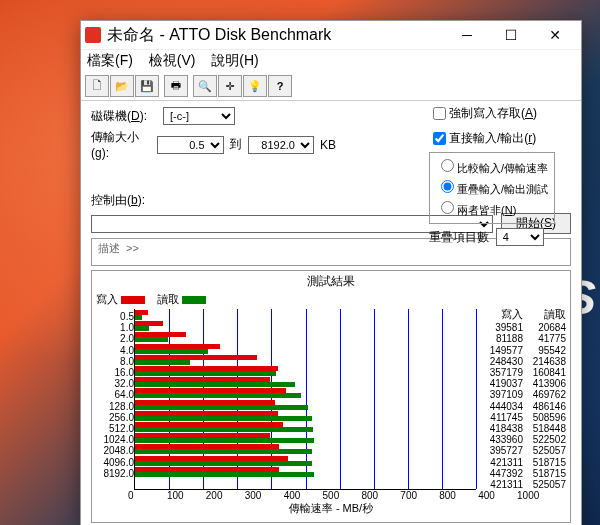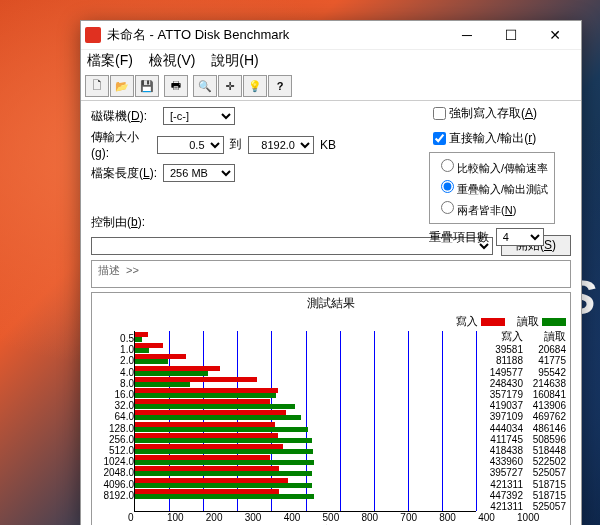--- a/index.html
+++ b/index.html
@@ -1,41 +1,41 @@
 <!DOCTYPE html>
 <html><head>
 <meta charset="utf-8">
 <style>
 body{margin:0;font-family:"Microsoft YaHei","MS UI Gothic",Arial,sans-serif;font-size:11px;background:linear-gradient(135deg,#d94a1f 0%,#e85a2c 30%,#1a3a5c 60%,#0a2040 100%);width:600px;height:525px;overflow:hidden;position:relative}
 .bg-swirl{position:absolute;width:100%;height:100%;background:radial-gradient(ellipse at 20% 30%,#f07040 0%,transparent 40%),radial-gradient(ellipse at 80% 70%,#1a3a6c 0%,transparent 50%);z-index:0}
 .brand{position:absolute;right:0;top:270px;color:#fff;font-size:48px;font-weight:bold;font-family:Arial;letter-spacing:4px;z-index:1;font-style:italic}
 .window{position:absolute;left:80px;top:20px;width:500px;height:505px;background:#fff;border:1px solid #999;box-shadow:0 4px 20px rgba(0,0,0,.4);z-index:10;display:flex;flex-direction:column}
 .titlebar{height:30px;background:#fff;display:flex;align-items:center;padding:0 4px;border-bottom:1px solid #eee}
 .title-icon{width:16px;height:16px;background:#e03020;border-radius:2px;margin-right:6px}
-.title-text{flex:1;font-size:13px}
+.title-text{flex:1;font-size:16px}
 .tb-btn{width:44px;height:28px;display:flex;align-items:center;justify-content:center;font-size:14px;font-family:Arial}
 .menubar{padding:2px 6px;font-size:14px}
 .menubar span{margin-right:12px}
 .toolbar{padding:3px 4px;border-bottom:1px solid #ccc;display:flex;gap:0}
 .tool-btn{width:22px;height:20px;border:1px solid #999;background:#f0f0f0;display:flex;align-items:center;justify-content:center;font-size:11px;margin-right:1px}
 .tool-sep{width:4px}
 .content{padding:6px 10px 4px;flex:1;display:flex;flex-direction:column}
 .form-row{display:flex;align-items:center;margin-bottom:4px;font-size:12px}
 .form-row label{display:inline-block}
 .sel{border:1px solid #666;background:#fff;height:18px;font-size:11px;padding:0 2px}
 .left-col{width:245px}
 .right-col{position:absolute;left:348px;top:83px;font-size:12px}
 .chk{vertical-align:middle}
 fieldset{border:1px solid #999;padding:2px 6px 4px;margin:0 0 4px 0;font-size:11px}
 .radio-row{margin:1px 0}
 .start-btn{border:1px solid #666;background:#efefef;padding:1px 14px;font-size:12px}
 .desc-box{border:1px solid #999;height:22px;padding:2px 6px;font-size:11px;color:#666}
 .results{border:1px solid #999;margin-top:4px;padding:2px 4px 6px;flex:1;display:flex;flex-direction:column;position:relative}
 .results-title{text-align:center;font-size:12px;margin:0 0 2px}
-.legend{text-align:right;font-size:11px;margin-bottom:2px}
+.legend{text-align:left;font-size:11px;margin-bottom:2px}
 .leg-w{color:#000}
 .sw{display:inline-block;width:24px;height:8px;vertical-align:middle}
 .sw-r{background:#e00000}
 .sw-g{background:#008000}
 .chart-wrap{display:flex;flex:1}
 .ylabels{width:38px;text-align:right;font-size:10px;line-height:11.2px;padding-top:2px}
 .chart{flex:1;position:relative;border-left:1px solid #000;border-bottom:1px solid #000;margin-right:4px}
 .grid-v{position:absolute;top:0;bottom:0;border-left:1px solid #00f;width:0}
 .bar{position:absolute;height:5px;left:0}
 .bar-r{background:#e00000}
@@ -87,24 +87,20 @@
    <div class="form-row">
     <label style="width:72px"><span>磁碟機</span>(<span class="u">D</span>):</label>
     <select class="sel" style="width:72px"><option>[-c-]</option></select>
    </div>
    <div class="form-row">
     <label style="width:72px"><span>傳輸大小</span>(<span class="u">g</span>):</label>
     <select class="sel" style="width:72px;text-align:right"><option>0.5</option></select>
     <span style="margin:0 6px">到</span>
     <select class="sel" style="width:72px;text-align:right"><option>8192.0</option></select>
     <span style="margin-left:6px">KB</span>
-   </div>
-   <div class="form-row">
-    <label style="width:72px"><span>檔案長度</span>(<span class="u">L</span>):</label>
-    <select class="sel" style="width:72px"><option>256 MB</option></select>
    </div>
   </div>
   <div class="right-col">
    <div class="form-row">
           <input type="checkbox" class="chk" style="">
           <label><span>強制寫入存取</span>(<span class="u">A</span>)</label>
         </div>
    <div style="height:2px"></div>
    <div class="form-row">
           <input type="checkbox" class="chk" checked="" style="">

